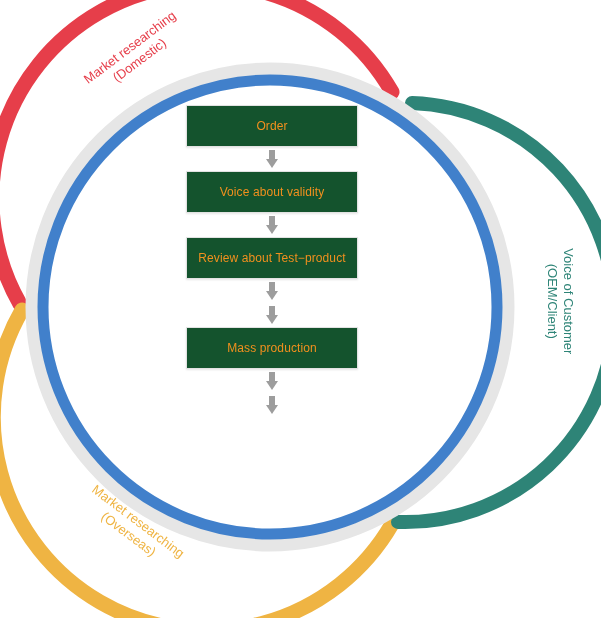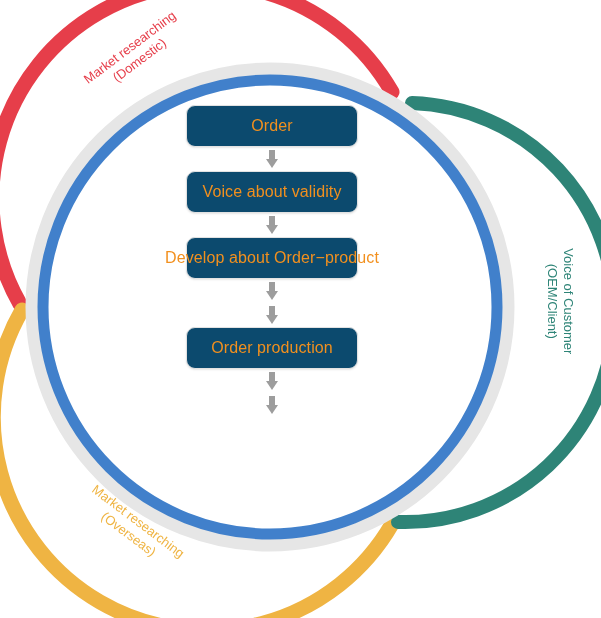--- a/index.html
+++ b/index.html
@@ -20,26 +20,26 @@
     left:186px;top:105px;
     width:172px;
     display:flex;
     flex-direction:column;
     align-items:center;
   }
   .step{
     box-sizing:border-box;
     width:172px;
     height:42px;
-    background:#0c4a6e;
+    background:#14532d;
     border:1px solid #e2e2e2;
-    border-radius:9px;
+    border-radius:0;
     box-shadow:0 1px 2px rgba(0,0,0,.10);
     color:#F2901E;
-    font-size:16px;
+    font-size:12px;
     letter-spacing:.1px;
     display:flex;
     align-items:center;
     justify-content:center;
     white-space:nowrap;
   }
   .arrow{
     width:13px;
     height:18px;
     position:relative;
@@ -130,34 +130,34 @@
         <span class="head"></span>
     </div>
 
     <div class="step">Voice about validity</div>
 
     <div class="arrow">
       <span class="stem"></span>
         <span class="head"></span>
     </div>
 
-    <div class="step">Develop about Order−product</div>
+    <div class="step">Review about Test−product</div>
 
     <div class="arrow">
       <span class="stem"></span>
         <span class="head"></span>
     </div>
 
 
     <div class="arrow">
       <span class="stem"></span>
         <span class="head"></span>
     </div>
 
-    <div class="step">Order production</div>
+    <div class="step">Mass production</div>
 
     <div class="arrow">
       <span class="stem"></span>
         <span class="head"></span>
     </div>
 
 
     <div class="arrow">
       <span class="stem"></span>
         <span class="head"></span>

